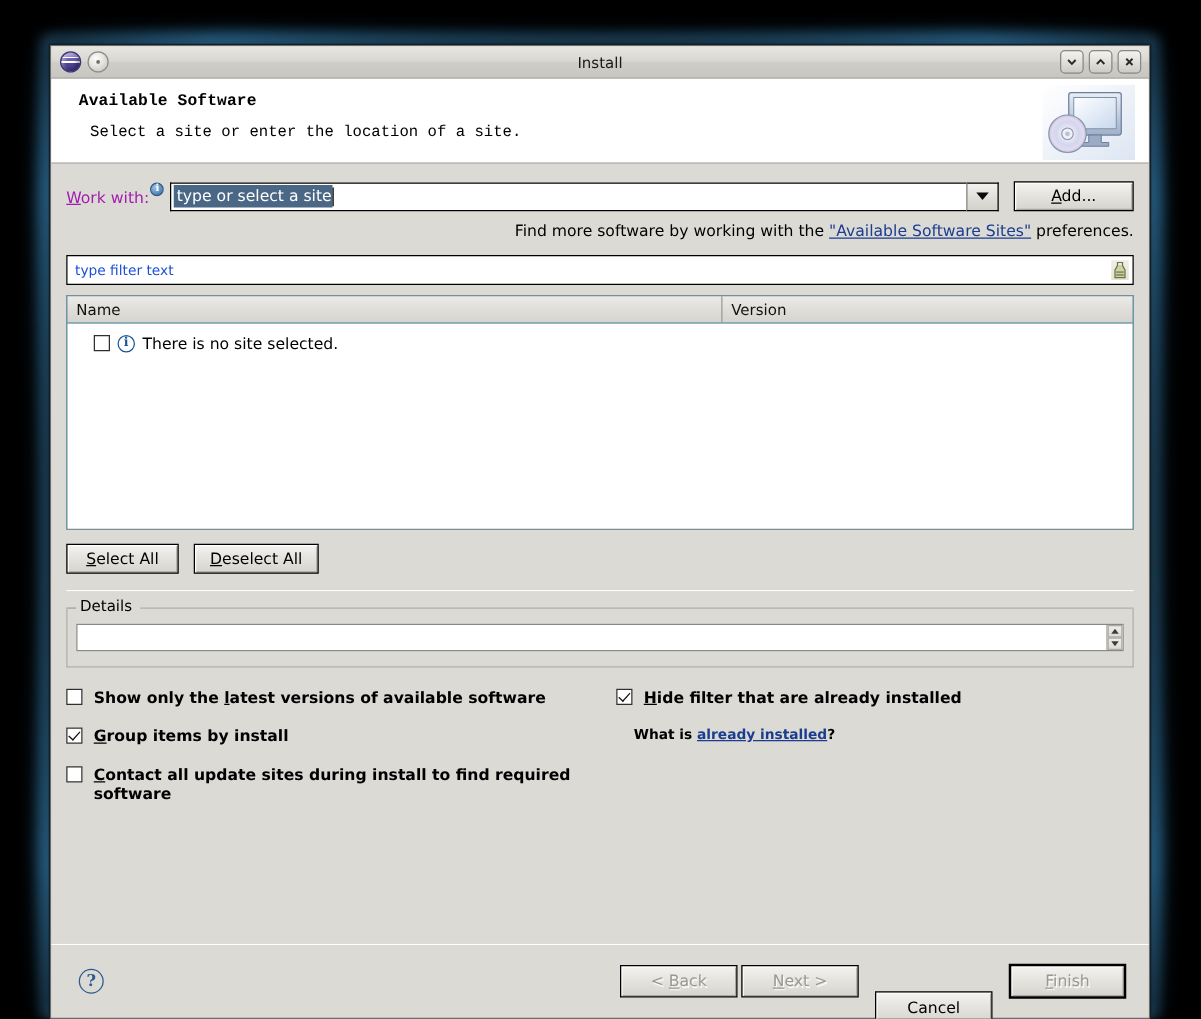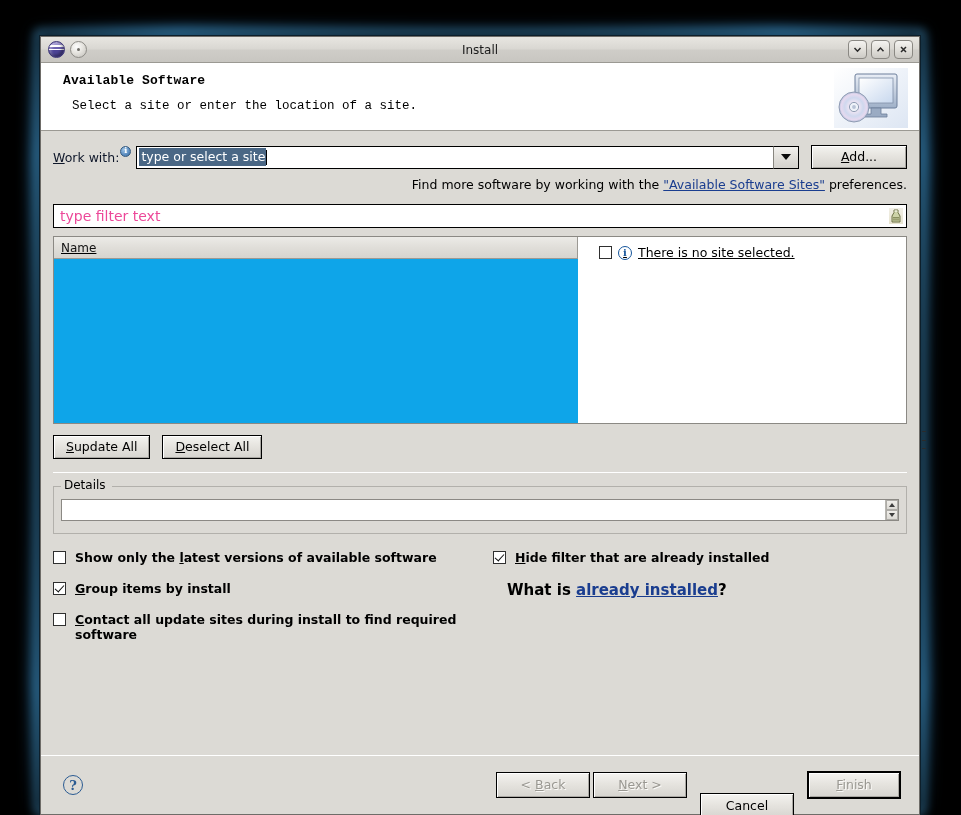--- a/index.html
+++ b/index.html
@@ -132,21 +132,21 @@
     display: flex;
     flex-direction: column;
   }
 
   .row-workwith {
     display: flex; align-items: center;
     padding: 14px 12px 0 12px;
     gap: 0;
   }
   .lbl {
-    font-size: 12.5px; color: #0f172a;
+    font-size: 12.5px; color: #a21caf;
   }
   u.mn { text-decoration: underline; }
   .info-sup-wrap { position: relative; top: -6px; left: 1px; display: inline-block; }
   .mini-info {
     width: 11px; height: 11px; border-radius: 50%;
     background: radial-gradient(circle at 35% 30%, #9fc4e6 0%, #5a8cc0 60%, #3d6a99 100%);
     border: 1px solid #33597f;
     display: inline-block; position: relative;
   }
   .mini-info::after {
@@ -225,37 +225,37 @@
   #filter-box {
     margin: 12px 12px 0 12px;
     height: 24px;
     background: #fff;
     border: 1px solid #000;
     display: flex; align-items: center;
     padding: 0 3px 0 6px;
   }
   #filter-placeholder {
     flex: 1 1 auto;
-    font-size: 14px; color: #ec4899;
+    font-size: 11px; color: #1d4ed8;
   }
   .filter-icon {
     width: 14px; height: 16px;
     background:
       linear-gradient(to bottom, #f1efe6 0%, #e8e4cf 100%);
     position: relative;
   }
 
   
   #table {
     margin: 8px 12px 0 12px;
     border: 1px solid #8b8984;
     background: #0ea5e9;
     flex: none;
     height: 188px;
-    display: flex; flex-direction: row; text-decoration: underline;
+    display: flex; flex-direction: column;
   }
   #table-head {
     display: flex;
     height: 22px;
     background: linear-gradient(to bottom, #ecebe7 0%, #e0ded9 50%, #d6d4cf 100%);
     border-bottom: 1px solid #9b9993;
     flex: none;
   }
   .th {
     font-size: 12px; color: #111;
@@ -371,21 +371,21 @@
   .opt-col { display: flex; flex-direction: column; font-weight: bold; }
   .opt-col.left { width: 440px; }
   .opt-col.right { flex: 1 1 auto; }
   .opt {
     display: flex; align-items: flex-start; gap: 9px;
     font-size: 12.5px; color: #000;
     margin-bottom: 16px;
   }
   .opt .cb { margin-top: 1px; }
   .sub-note {
-    font-size: 15px; color: #000;
+    font-size: 11px; color: #000;
     padding-left: 14px;
   }
 
   
   #bottom-sep {
     margin-top: auto;
     height: 1px; background: #b5b3ae;
     border-bottom: 1px solid #ffffff;
   }
   #bottombar {
@@ -513,34 +513,35 @@
             <path d="M5 2 h4 v2.5 l2 3.5 v6 h-8 v-6 l2 -3.5 z" fill="#cdd3a8" stroke="#6e7348" stroke-width="1"></path>
             <path d="M4 9 h6 v1.4 h-6 z M4 11.2 h6 v1.4 h-6 z" fill="#8a9060"></path>
             <path d="M5.6 2.3 h2.8 v1.6 h-2.8 z" fill="#eceedc"></path>
           </svg>
         </span>
       </div>
 
       <div id="table">
         <div id="table-head">
           <div class="th name">Name</div>
+          <div class="th version">Version</div>
         </div>
         <div id="table-body">
           <div class="tree-row">
             <span class="cb"></span>
             <span class="info-icon">
                 <span>i</span>
               </span>
             <span>There is no site selected.</span>
           </div>
         </div>
       </div>
 
       <div id="select-row">
-        <span class="btn"><u class="mn">S</u><span>update All</span></span>
+        <span class="btn"><u class="mn">S</u><span>elect All</span></span>
         <span class="btn"><u class="mn">D</u><span>eselect All</span></span>
       </div>
 
       <div class="hr"></div>
 
       <div id="details">
         <div id="details-top-left"></div>
         <div id="details-top-right"></div>
         <div id="details-legend">Details</div>
         <div id="details-field">

